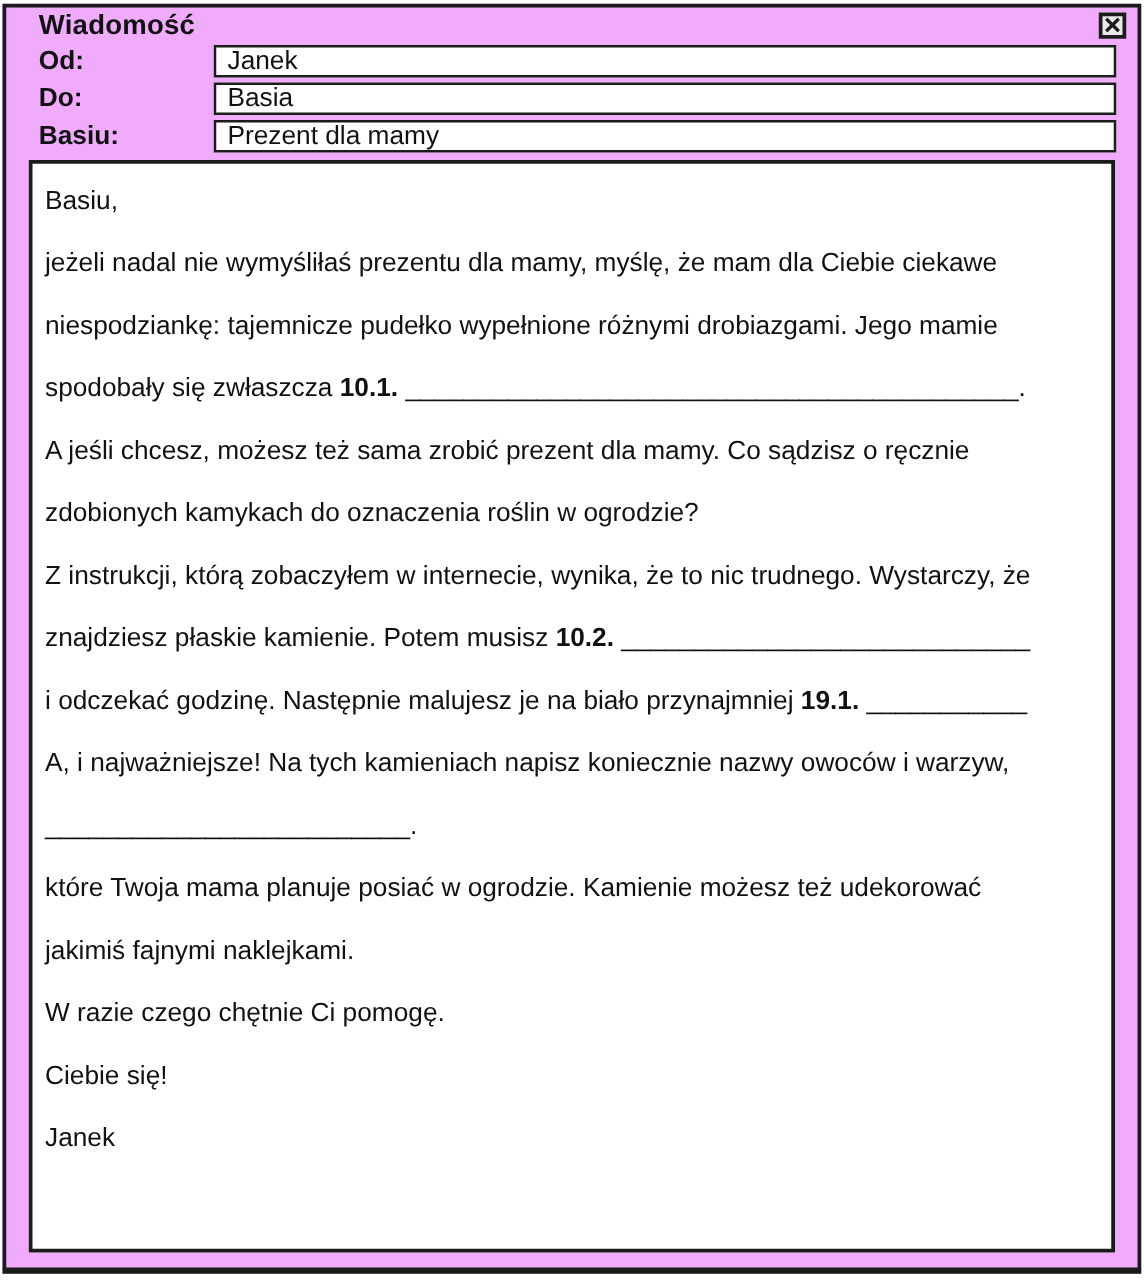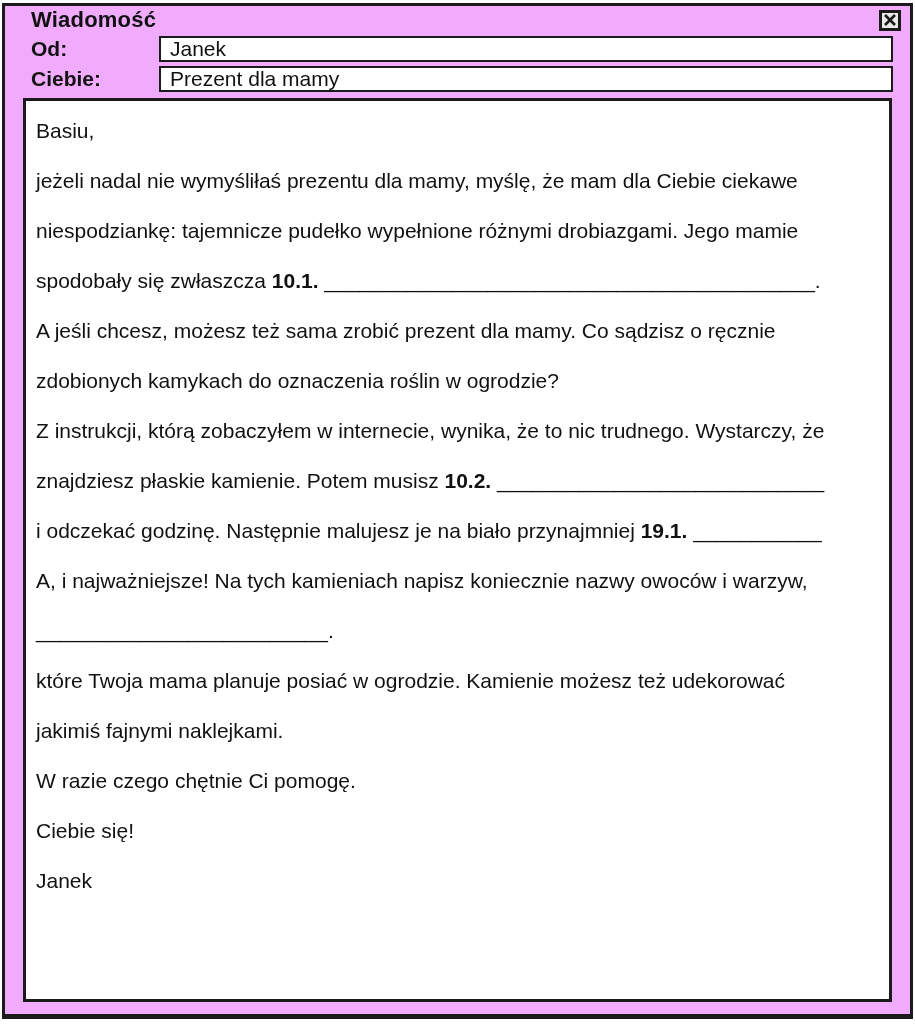--- a/index.html
+++ b/index.html
@@ -46,20 +46,21 @@
     justify-content: center;
     cursor: default;
   }
   .close-btn svg { display: block; }
   .field-row {
     height: 30px;
     display: flex;
     align-items: center;
     padding-left: 26px;
     flex: none;
+    gap: 12px;
   }
   .field-label {
     width: 128px;
     font-weight: bold;
     font-size: 21px;
     flex: none;
   }
   .field-input {
     flex: 1;
     height: 26px;
@@ -104,23 +105,27 @@
           <line x1="11" y1="1" x2="1" y2="11" stroke="#1b1b1b" stroke-width="2.6"></line>
         </svg>
       </span>
     </div>
 
     <div class="field-row">
       <span class="field-label">Od:</span>
       <div class="field-input">Janek</div>
     </div>
 
+    <div class="field-row">
+      <span class="field-label">Do:</span>
+      <div class="field-input">Basia</div>
+    </div>
 
     <div class="field-row">
-      <span class="field-label">Ciebie:</span>
+      <span class="field-label">Basiu:</span>
       <div class="field-input">Prezent dla mamy</div>
     </div>
 
     <div class="body-box">
         <div class="line"><span>Basiu,</span></div>
         <div class="line"><span>jeżeli nadal nie wymyśliłaś prezentu dla mamy, myślę, że mam dla Ciebie ciekawe</span></div>
         <div class="line"><span>niespodziankę: tajemnicze pudełko wypełnione różnymi drobiazgami. Jego mamie</span></div>
         <div class="line"><span>spodobały się zwłaszcza </span><span class="bold">10.1.</span><span> __________________________________________.</span></div>
         <div class="line"><span>A jeśli chcesz, możesz też sama zrobić prezent dla mamy. Co sądzisz o ręcznie</span></div>
         <div class="line"><span>zdobionych kamykach do oznaczenia roślin w ogrodzie?</span></div>

